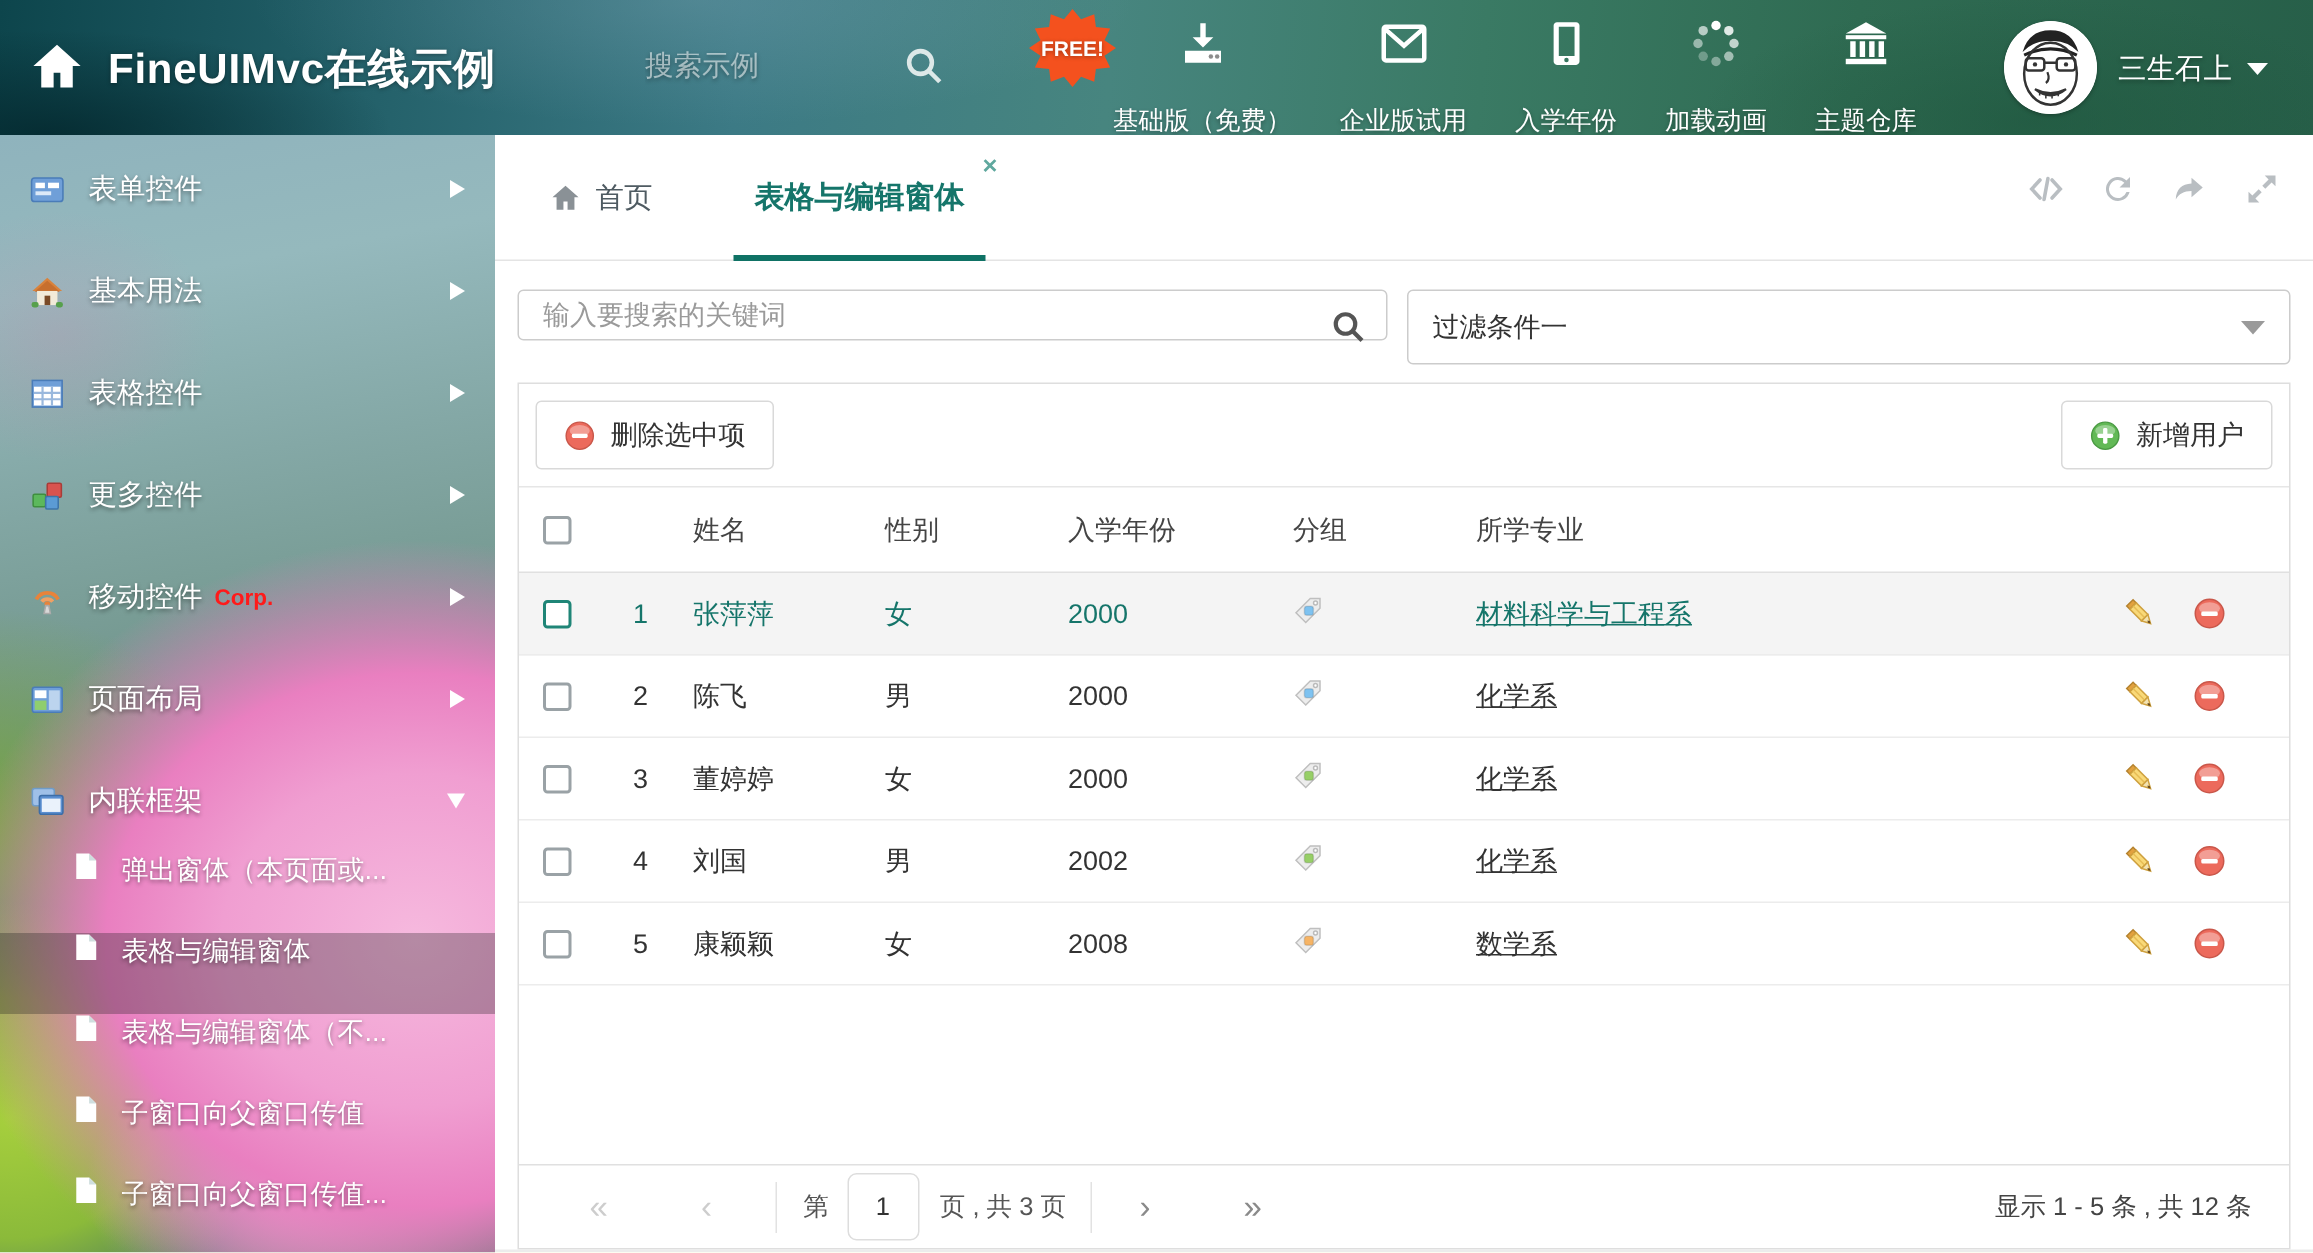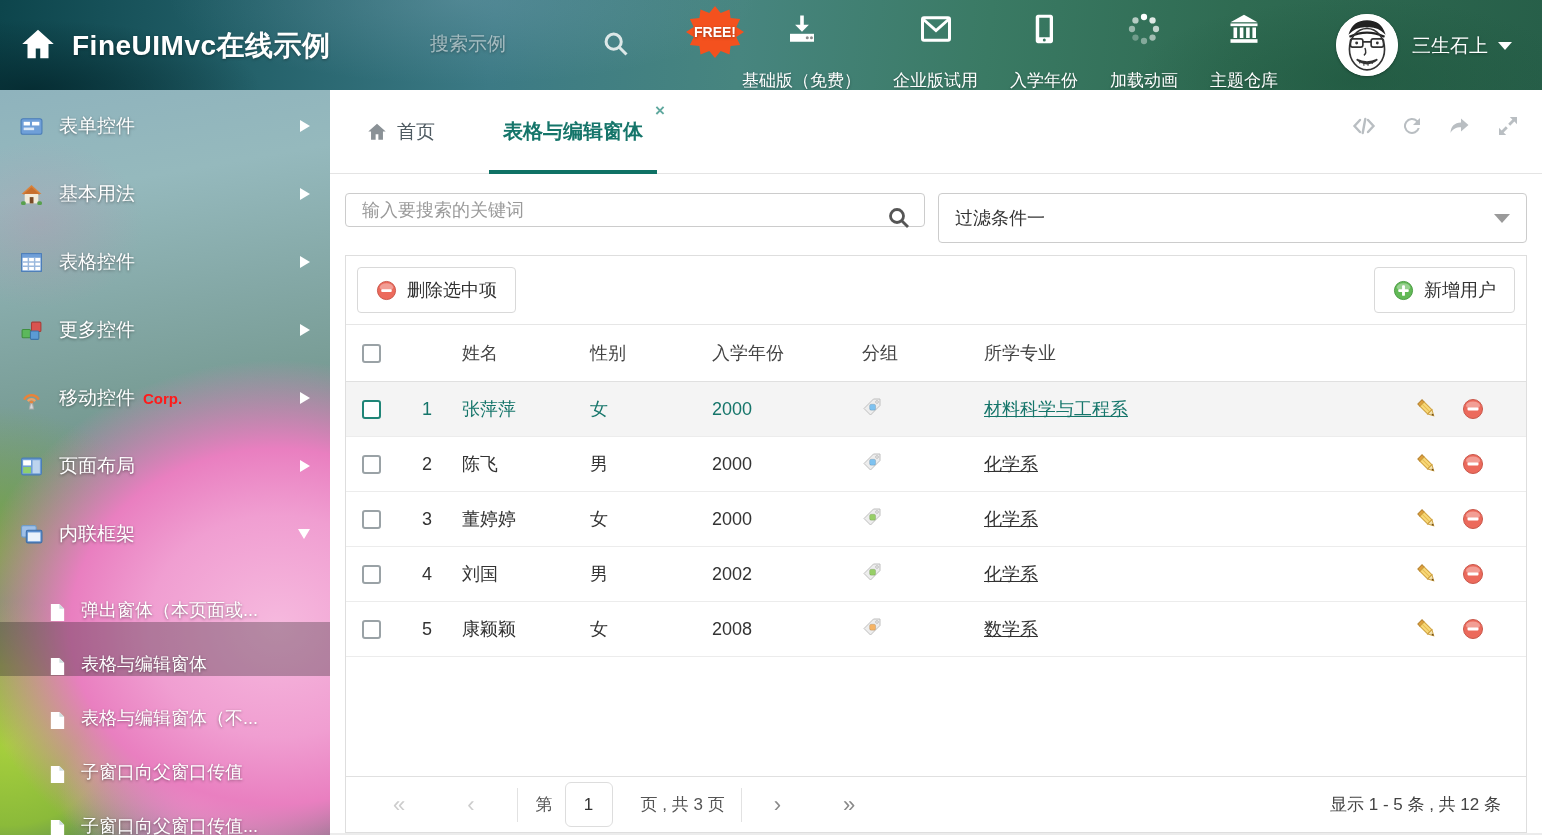--- a/index.html
+++ b/index.html
@@ -39,21 +39,21 @@
   radial-gradient(ellipse 210px 150px at 62% 94%, #f3abd6 0%, rgba(243,171,214,0) 70%),
   radial-gradient(ellipse 240px 200px at 2% 88%, #a6cf3d 0%, #8bba3a 40%, rgba(139,186,58,0) 72%),
   radial-gradient(ellipse 270px 210px at -6% 62%, #7aa742 0%, rgba(122,167,66,0) 70%),
   linear-gradient(170deg,#8fb3bd 0%,#95b9bd 14%,#84a8a6 30%,#74988f 46%,#5e8677 62%,#4f7a6a 78%,#42705f 100%)}
 .snav{list-style:none;padding-top:2px}
 .s-item{height:68px;display:flex;align-items:center;padding:0 20px;color:#fff;font-size:19px;cursor:pointer;text-shadow:0 1px 3px rgba(0,0,0,.45)}
 .s-item .s-icon{width:23px;height:23px;margin-right:16px;flex:none}
 .s-badge{color:#ff1a1a;font-size:15px;margin-left:8px;text-shadow:none;font-weight:bold}
 .tri-r{width:0;height:0;border-top:6px solid transparent;border-bottom:6px solid transparent;border-left:10px solid #fff;margin-left:auto}
 .tri-d{width:0;height:0;border-left:6px solid transparent;border-right:6px solid transparent;border-top:10px solid #fff;margin-left:auto}
-.s-child{height:54px;display:flex;align-items:flex-end;padding:0 20px 0 48px;color:#fff;font-size:18px;cursor:pointer;text-shadow:0 1px 3px rgba(0,0,0,.45);white-space:nowrap}
+.s-child{height:54px;display:flex;align-items:flex-start;padding:0 20px 0 48px;color:#fff;font-size:18px;cursor:pointer;text-shadow:0 1px 3px rgba(0,0,0,.45);white-space:nowrap}
 .s-child .s-icon{width:19px;height:19px;margin-right:14px;flex:none}
 .s-child.active{background:rgba(30,30,30,.30)}
 
 
 .main{position:absolute;left:330px;top:90px;width:1212px;height:745px;background:#fff;display:flex;flex-direction:column}
 .tabbar{position:relative;height:84px;border-bottom:1px solid #e4e4e4;display:flex;align-items:center;padding-left:30px;flex:none}
 .tab{display:flex;align-items:center;gap:9px;font-size:19px;color:#4f5b62;cursor:pointer;height:100%;padding:0 6px}
 .tab-home-icon{width:22px;height:22px;color:#8a9196}
 .tab.active{position:relative;margin-left:48px;color:#15756a;font-weight:bold;font-size:20px;padding:0 14px}
 .tab.active::after{content:"";position:absolute;left:0;right:0;bottom:-1px;height:4px;background:#0f7265}
@@ -536,21 +536,21 @@
       </div>
 
       <div class="filler"></div>
 
       <div class="pager">
         <span class="pg dis" style="margin-left:22px">«</span>
         <span class="pg dis" style="margin-left:62px">‹</span>
         <span class="vdiv" style="margin-left:42px"></span>
         <span style="margin-left:18px">第</span>
         <input class="pg-input" style="margin-left: 12px;" value="1">
-        <span style="margin-left:28px">页 , 共 3 页</span>
+        <span style="margin-left:14px">页 , 共 3 页</span>
         <span class="vdiv" style="margin-left:16px"></span>
         <span class="pg en" style="margin-left:32px">›</span>
         <span class="pg en" style="margin-left:62px">»</span>
         <span class="pg-summary">显示 1 - 5 条 , 共 12 条</span>
       </div>
     </div>
 
     <div class="bottom-strip"></div>
   </div>
 </div>

